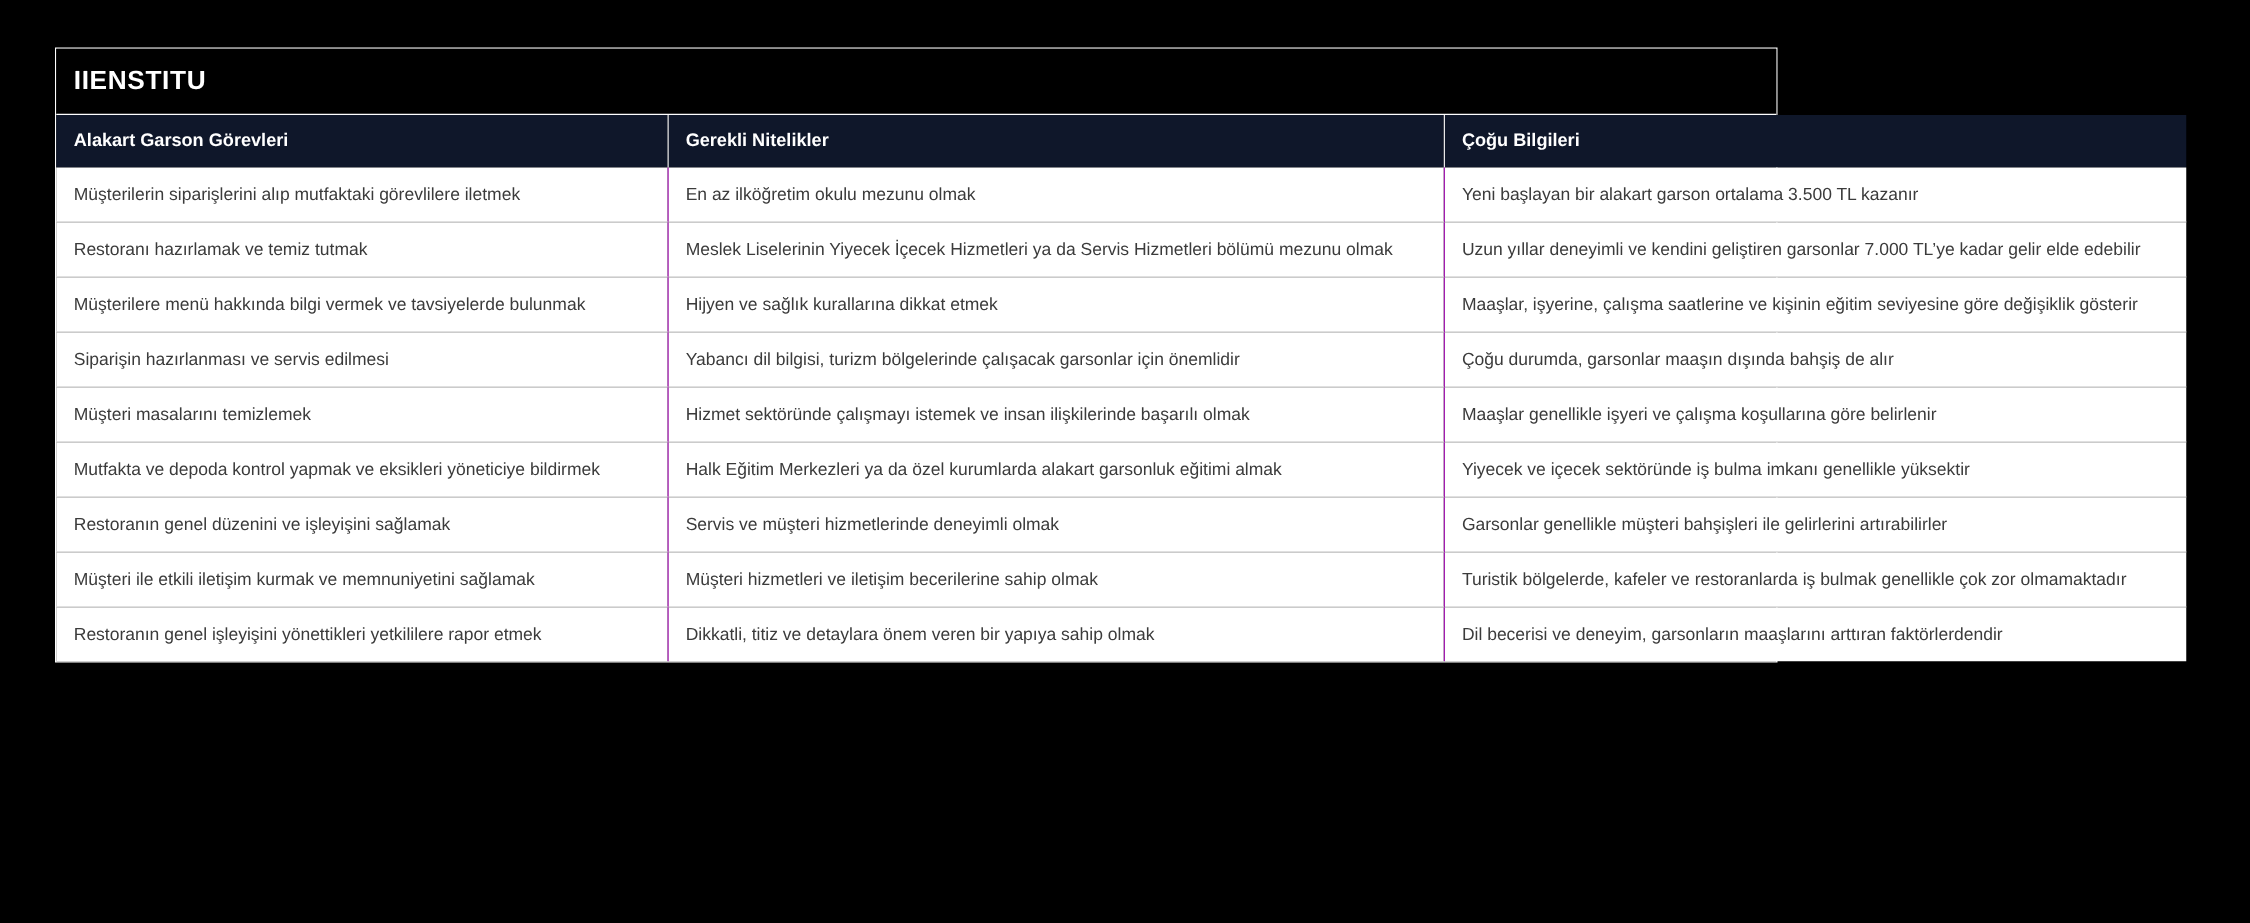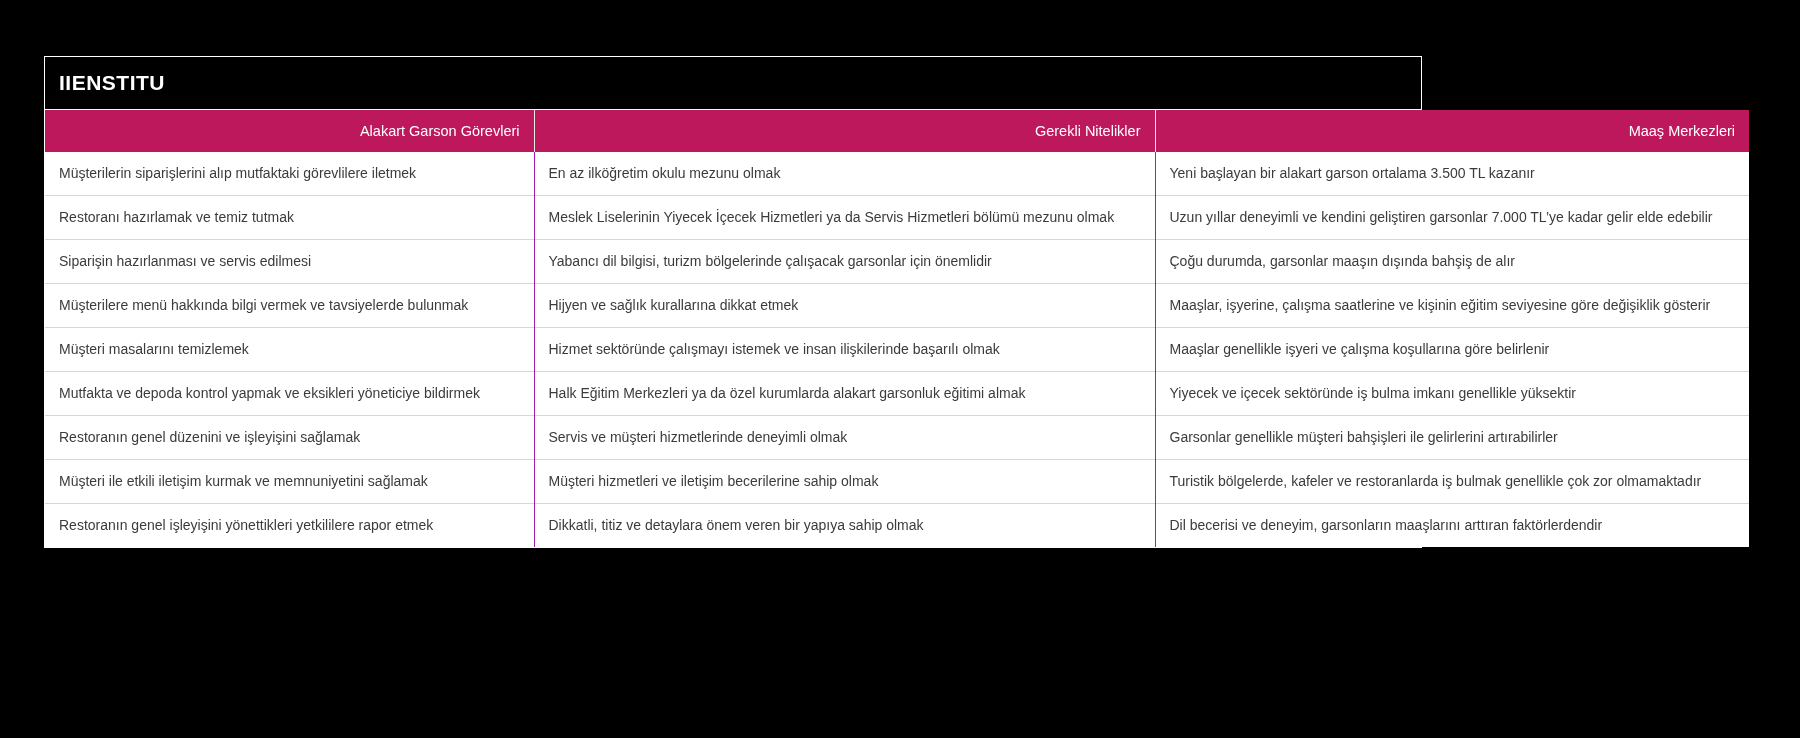--- a/index.html
+++ b/index.html
@@ -10,21 +10,21 @@
   body {
     width: 1800px;
     height: 738px;
     position: relative;
     overflow: hidden;
     font-family: "Liberation Sans", "DejaVu Sans", sans-serif;
   }
   .table-wrap {
     position: absolute;
     left: 44px;
-    top: 56px;
+    top: 38px;
     width: 1378px;
     border: 1px solid #ffffff;
     box-sizing: border-box;
     background: #000000;
   }
   .title-bar {
     background: #000000;
     color: #ffffff;
     height: 52px;
     line-height: 52px;
@@ -36,25 +36,25 @@
   }
   table.data-table {
     width: 100%;
     border-collapse: collapse;
     table-layout: fixed;
   }
   table.data-table col.c1 { width: 489px; }
   table.data-table col.c2 { width: 621px; }
   table.data-table col.c3 { width: 594px; }
   table.data-table thead th {
-    background: #be185d;
+    background: #0f172a;
     color: #ffffff;
     font-size: 14.5px;
-    font-weight: normal;
-    text-align: right;
+    font-weight: bold;
+    text-align: left;
     height: 42px;
     padding: 0 14px;
     vertical-align: middle;
     border-left: 1px solid #e8e8e8;
   }
   table.data-table thead th:first-child { border-left: none; }
   table.data-table tbody td {
     background: #ffffff;
     color: #3b3b3b;
     font-size: 14px;
@@ -75,43 +75,43 @@
   <table class="data-table">
     <colgroup>
       <col class="c1">
         <col class="c2">
         <col class="c3">
     </colgroup>
     <thead>
       <tr>
         <th>Alakart Garson Görevleri</th>
         <th>Gerekli Nitelikler</th>
-        <th>Maaş Merkezleri</th>
+        <th>Çoğu Bilgileri</th>
       </tr>
     </thead>
     <tbody>
         <tr>
           <td>Müşterilerin siparişlerini alıp mutfaktaki görevlilere iletmek</td>
           <td>En az ilköğretim okulu mezunu olmak</td>
           <td>Yeni başlayan bir alakart garson ortalama 3.500 TL kazanır</td>
         </tr>
         <tr>
           <td>Restoranı hazırlamak ve temiz tutmak</td>
           <td>Meslek Liselerinin Yiyecek İçecek Hizmetleri ya da Servis Hizmetleri bölümü mezunu olmak</td>
           <td>Uzun yıllar deneyimli ve kendini geliştiren garsonlar 7.000 TL’ye kadar gelir elde edebilir</td>
         </tr>
         <tr>
+          <td>Müşterilere menü hakkında bilgi vermek ve tavsiyelerde bulunmak</td>
+          <td>Hijyen ve sağlık kurallarına dikkat etmek</td>
+          <td>Maaşlar, işyerine, çalışma saatlerine ve kişinin eğitim seviyesine göre değişiklik gösterir</td>
+        </tr>
+        <tr>
           <td>Siparişin hazırlanması ve servis edilmesi</td>
           <td>Yabancı dil bilgisi, turizm bölgelerinde çalışacak garsonlar için önemlidir</td>
           <td>Çoğu durumda, garsonlar maaşın dışında bahşiş de alır</td>
-        </tr>
-        <tr>
-          <td>Müşterilere menü hakkında bilgi vermek ve tavsiyelerde bulunmak</td>
-          <td>Hijyen ve sağlık kurallarına dikkat etmek</td>
-          <td>Maaşlar, işyerine, çalışma saatlerine ve kişinin eğitim seviyesine göre değişiklik gösterir</td>
         </tr>
         <tr>
           <td>Müşteri masalarını temizlemek</td>
           <td>Hizmet sektöründe çalışmayı istemek ve insan ilişkilerinde başarılı olmak</td>
           <td>Maaşlar genellikle işyeri ve çalışma koşullarına göre belirlenir</td>
         </tr>
         <tr>
           <td>Mutfakta ve depoda kontrol yapmak ve eksikleri yöneticiye bildirmek</td>
           <td>Halk Eğitim Merkezleri ya da özel kurumlarda alakart garsonluk eğitimi almak</td>
           <td>Yiyecek ve içecek sektöründe iş bulma imkanı genellikle yüksektir</td>

